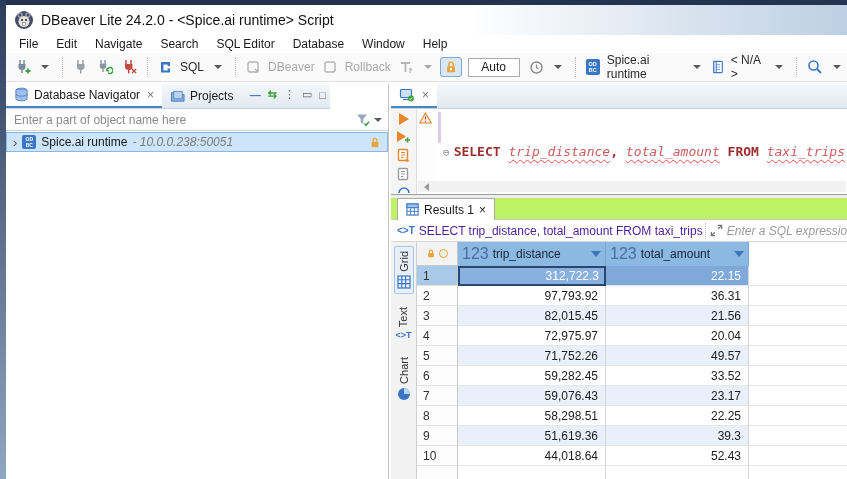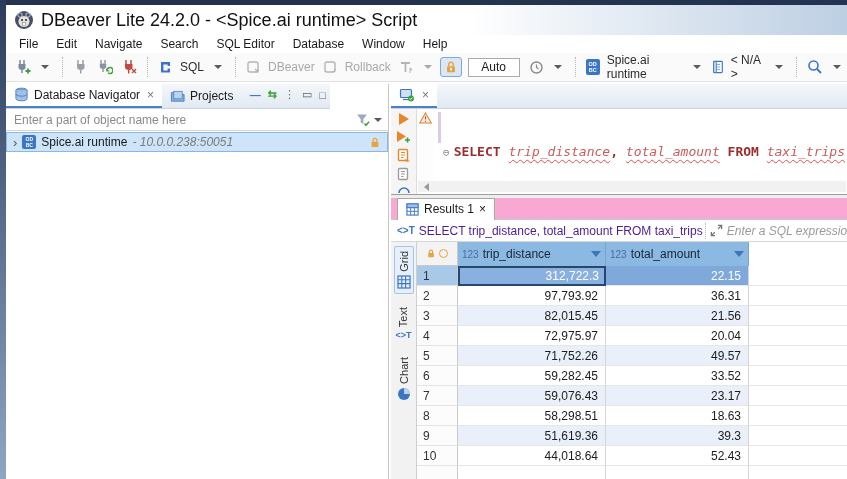--- a/index.html
+++ b/index.html
@@ -6,21 +6,21 @@
   html,body { width:847px; height:479px; overflow:hidden; }
   body { font-family:"Liberation Sans", sans-serif; font-size:12px; color:#1a1a1a; background:#fff; position:relative; }
   .abs { position:absolute; }
 
   
   #frame-top { left:0; top:0; width:847px; height:5px; background:linear-gradient(90deg,#24334f,#22344f); }
   #frame-left { left:0; top:0; width:6px; height:479px; background:linear-gradient(#2c3c5c,#8fa6c2); }
 
   
   #titlebar { left:6px; top:5px; width:841px; height:30px; background:linear-gradient(90deg,#ffffff 0%,#ffffff 55%,#bdcfe3 100%); display:flex; align-items:center; padding-left:8px; }
-  #titlebar .title { font-size:18px; margin-left:7px; color:#111; }
+  #titlebar .title { font-size:14px; margin-left:7px; color:#111; }
 
   
   #menubar { left:6px; top:35px; width:841px; height:18px; background:#fff; display:flex; align-items:center; padding-left:4px; }
   #menubar span { padding:1px 9px; cursor:default; }
 
   
   #toolbar { left:6px; top:53px; width:841px; height:29px; background:#fafafa; border-bottom:1px solid #e2e2e2; display:flex; align-items:center; padding-left:6px; gap:2px; }
   .tbtn { display:flex; align-items:center; gap:7px; padding:2px 3px; border-radius:3px; }
   .tsep { width:1px; height:20px; border-left:1px dotted #b9b9b9; margin:0 5px; }
   .drop { width:0; height:0; border-left:4px solid transparent; border-right:4px solid transparent; border-top:4px solid #5a5a5a; margin:0 3px; }
@@ -62,40 +62,40 @@
   .tk-num { color:#2f55d4; }
   .tk-plain { color:#222; }
   #ed-hscroll { left:27px; bottom:2px; width:428px; height:11px; background:#f1f1f1; display:flex; align-items:center; }
   #ed-hscroll .arr { width:0; height:0; border-top:4px solid transparent; border-bottom:4px solid transparent; border-right:5px solid #9a9a9a; margin-left:6px; }
 
   
   #sash { left:391px; top:194px; width:456px; height:4px; background:#ededed; border-top:1px solid #9e9e9e; }
 
   
   #results { left:391px; top:198px; width:456px; height:281px; background:#fff; }
-  #res-tabbar { left:0; top:0; width:456px; height:22px; background:#f9a8d4; border-bottom:1px solid #c8c8c8; display:flex; align-items:center; }
+  #res-tabbar { left:0; top:0; width:456px; height:22px; background:#bef264; border-bottom:1px solid #c8c8c8; display:flex; align-items:flex-start; }
   #res-tab { height:22px; background:#fff; border:1px solid #a9a9a9; border-bottom:none; display:flex; align-items:center; gap:5px; padding:0 8px; margin-left:6px; }
   #querybar { left:0; top:22px; width:456px; height:22px; background:#fff; border-bottom:1px solid #d6d6d6; display:flex; align-items:center; overflow:hidden; }
   #querybar .qtext { color:#4c1d95; white-space:nowrap; overflow:hidden; max-width:293px; }
   #querybar .qsep { width:1px; height:16px; border-left:1px dotted #bbb; margin:0 4px 0 2px; }
   #querybar input { flex:1; border:0; outline:0; font:italic 12px "Liberation Sans",sans-serif; color:#9a9a9a; min-width:0; }
   #querybar input::placeholder { color:#9a9a9a; opacity:1; }
 
   
   #side-tabs { left:0; top:44px; width:26px; height:237px; background:#f2f2f2; border-right:1px solid #cfcfcf; display:flex; flex-direction:column; align-items:center; padding-top:4px; gap:9px; }
   .vtab { display:flex; flex-direction:column; align-items:center; gap:3px; padding:4px 2px; border-radius:2px; }
   .vtab.sel { background:#e7f0fa; border:1px solid #a6c4e4; }
   .vtab .vlabel { writing-mode:vertical-rl; transform:rotate(180deg); font-size:11px; color:#333; }
 
   
   #grid { left:26px; top:44px; width:430px; height:237px; background:#fff; overflow:hidden; }
   .g-row, #grid-header { display:flex; width:430px; }
   #grid-header { height:24px; }
   .hc { background:#8cb9e2; border-right:1px solid #79a5cf; display:flex; align-items:center; padding:0 4px; }
-  .hc .dtype { color:#4a6ea0; font-size:10px; margin-right:4px; }
+  .hc .dtype { color:#4a6ea0; font-size:16px; margin-right:4px; }
   .hc .cname { color:#152535; }
   .hc .sort { margin-left:auto; width:0; height:0; border-left:5px solid transparent; border-right:5px solid transparent; border-top:6px solid #3e74b8; }
   #corner { width:41px; background:#f3f3f3; border-right:1px solid #c9c9c9; border-bottom:1px solid #c9c9c9; display:flex; align-items:center; justify-content:center; gap:3px; }
   .ring { width:9px; height:9px; border:1.5px solid #e8a33d; border-radius:50%; }
   .w-c1 { width:148px; } .w-c2 { width:143px; } .w-fill { flex:1; border-right:none !important; }
   .g-row { height:20px; }
   .g-num { width:41px; background:#fcfcfc; border-right:1px solid #c9c9c9; border-bottom:1px solid #e3e3e3; padding-left:6px; display:flex; align-items:center; color:#333; }
   .g-cell { border-right:1px solid #d5d5d5; border-bottom:1px solid #e6e6e6; display:flex; align-items:center; justify-content:flex-end; padding-right:7px; color:#1c1c1c; }
   .g-row.alt .g-cell { background:#eaf0f9; }
   .g-row.sel .g-num { background:#a9c9e9; }
@@ -449,21 +449,21 @@
         </div>
         <div class="g-row alt">
           <div class="g-num">7</div>
           <div class="g-cell w-c1">59,076.43</div>
           <div class="g-cell w-c2">23.17</div>
           <div class="g-cell w-fill" style="background: rgb(255, 255, 255);"></div>
         </div>
         <div class="g-row">
           <div class="g-num">8</div>
           <div class="g-cell w-c1">58,298.51</div>
-          <div class="g-cell w-c2">18.63</div>
+          <div class="g-cell w-c2">22.25</div>
           <div class="g-cell w-fill" style="background: rgb(255, 255, 255);"></div>
         </div>
         <div class="g-row alt">
           <div class="g-num">9</div>
           <div class="g-cell w-c1">51,619.36</div>
           <div class="g-cell w-c2">39.3</div>
           <div class="g-cell w-fill" style="background: rgb(255, 255, 255);"></div>
         </div>
         <div class="g-row">
           <div class="g-num">10</div>

